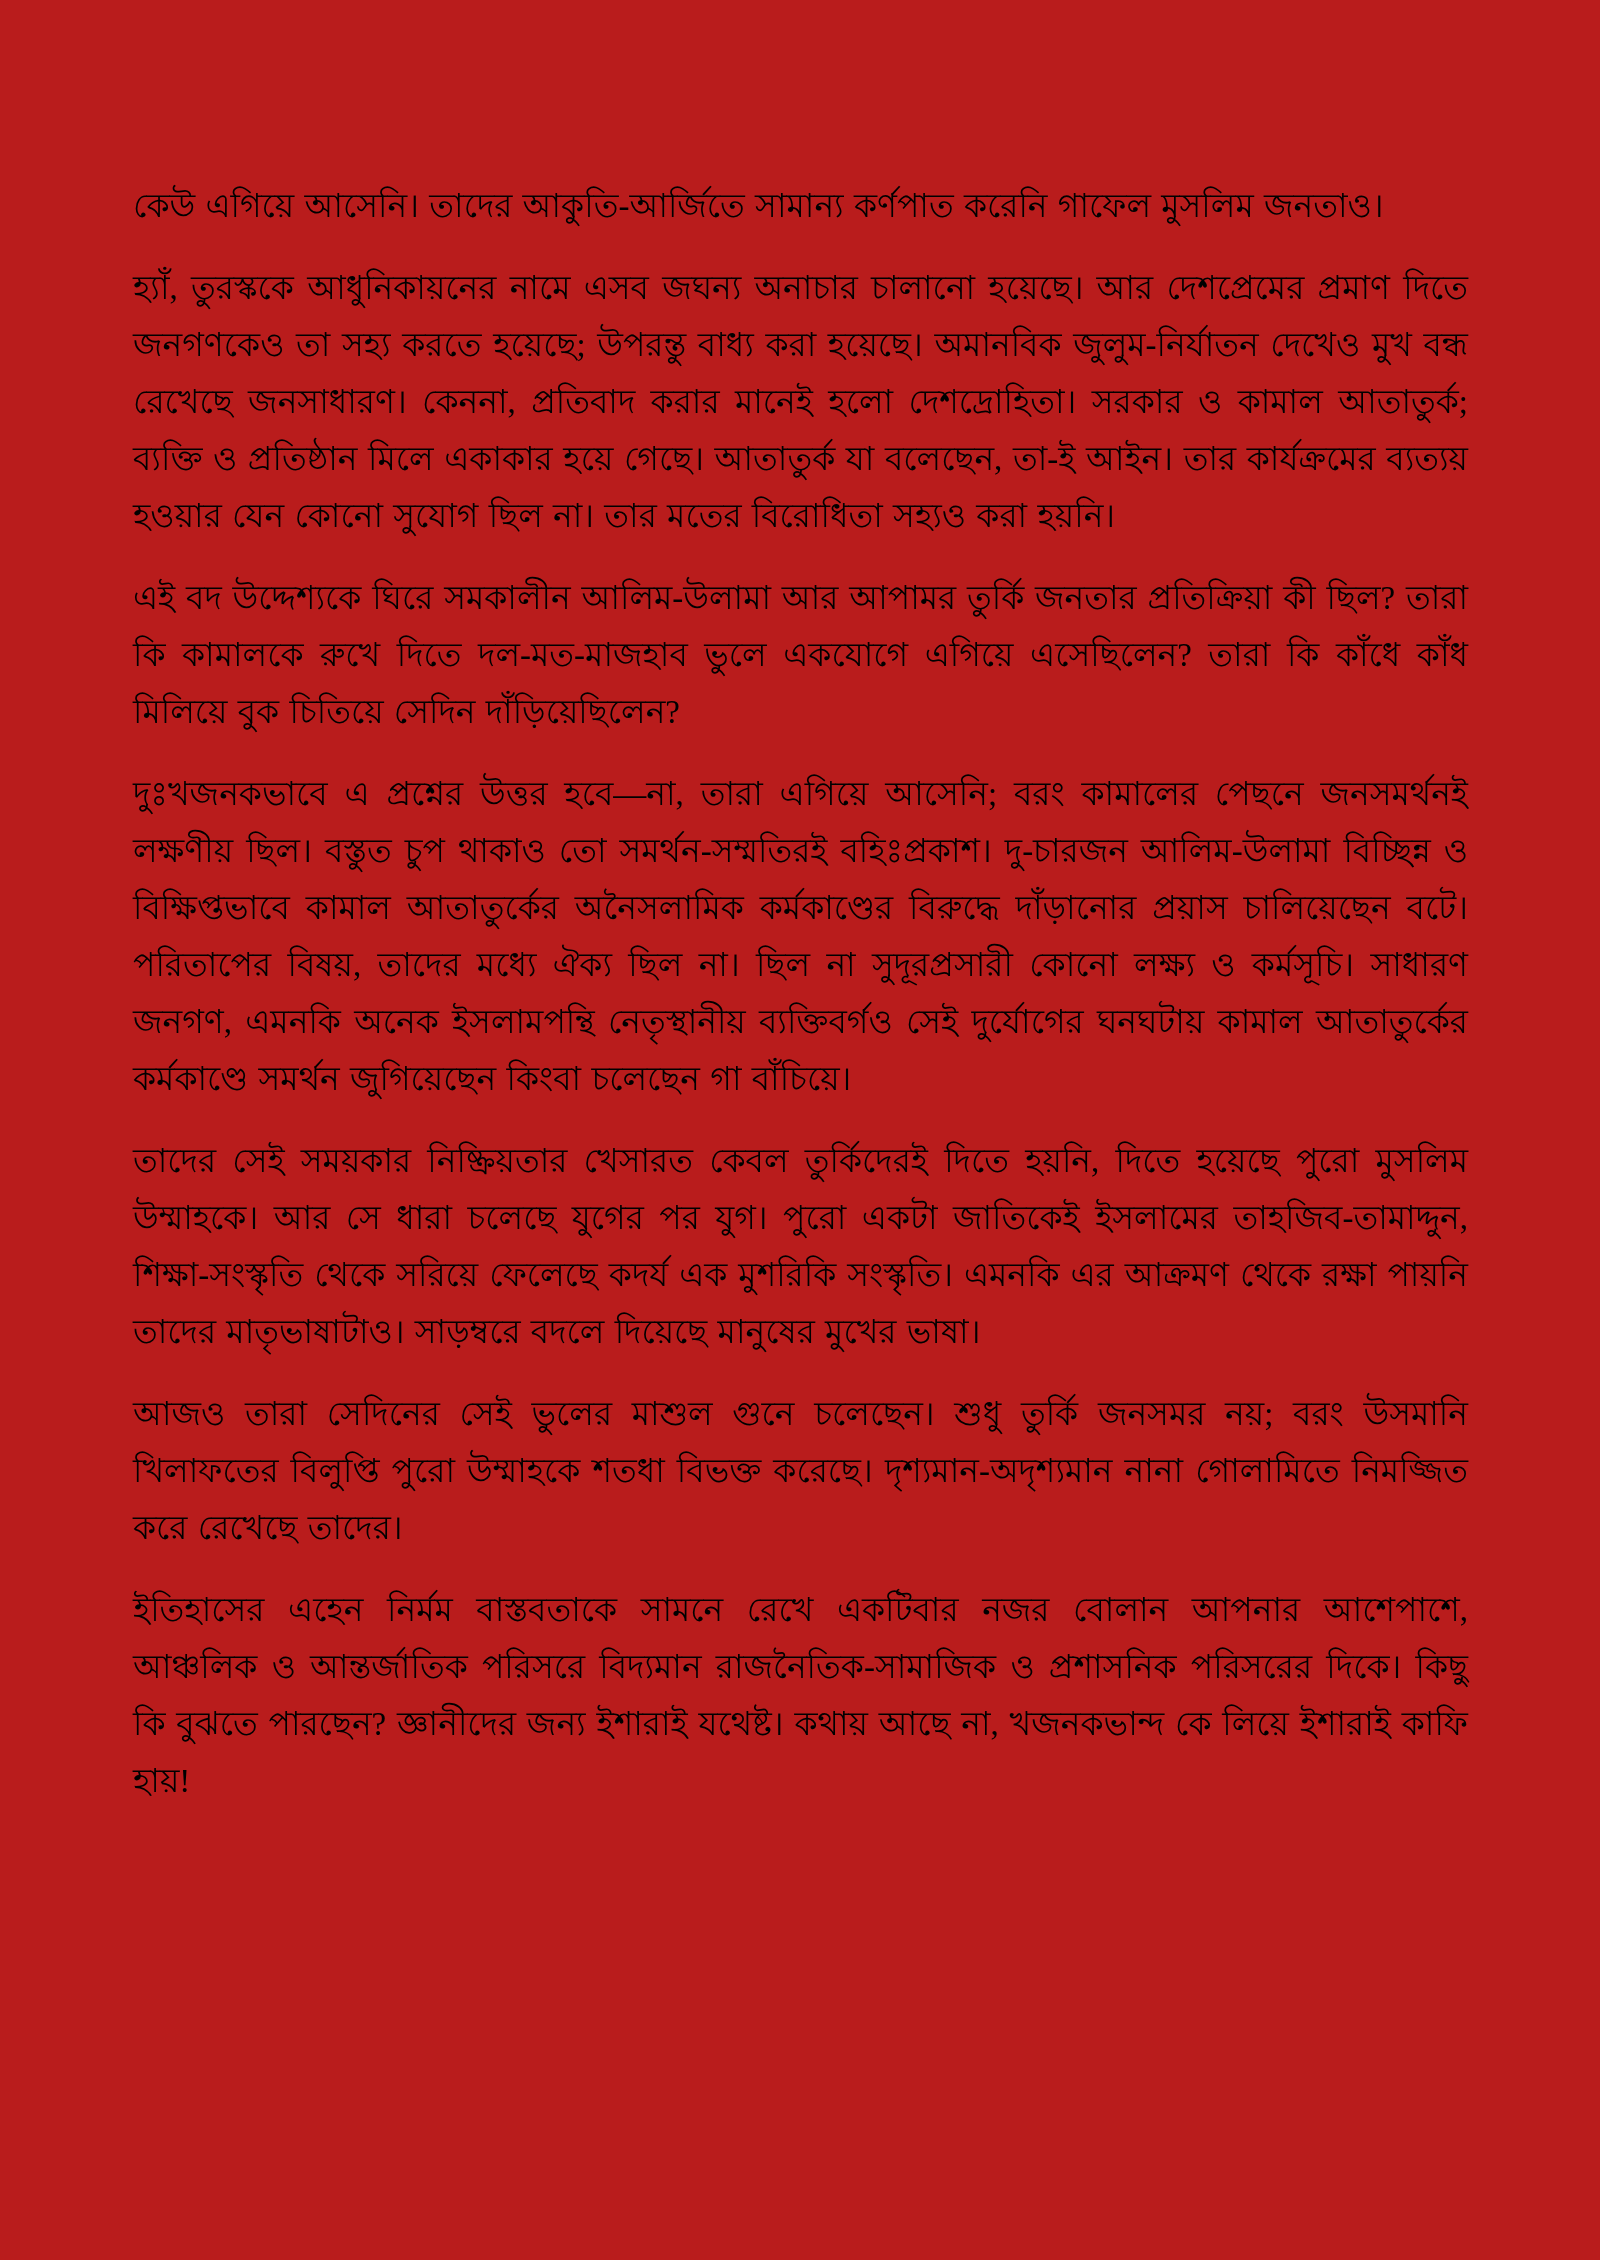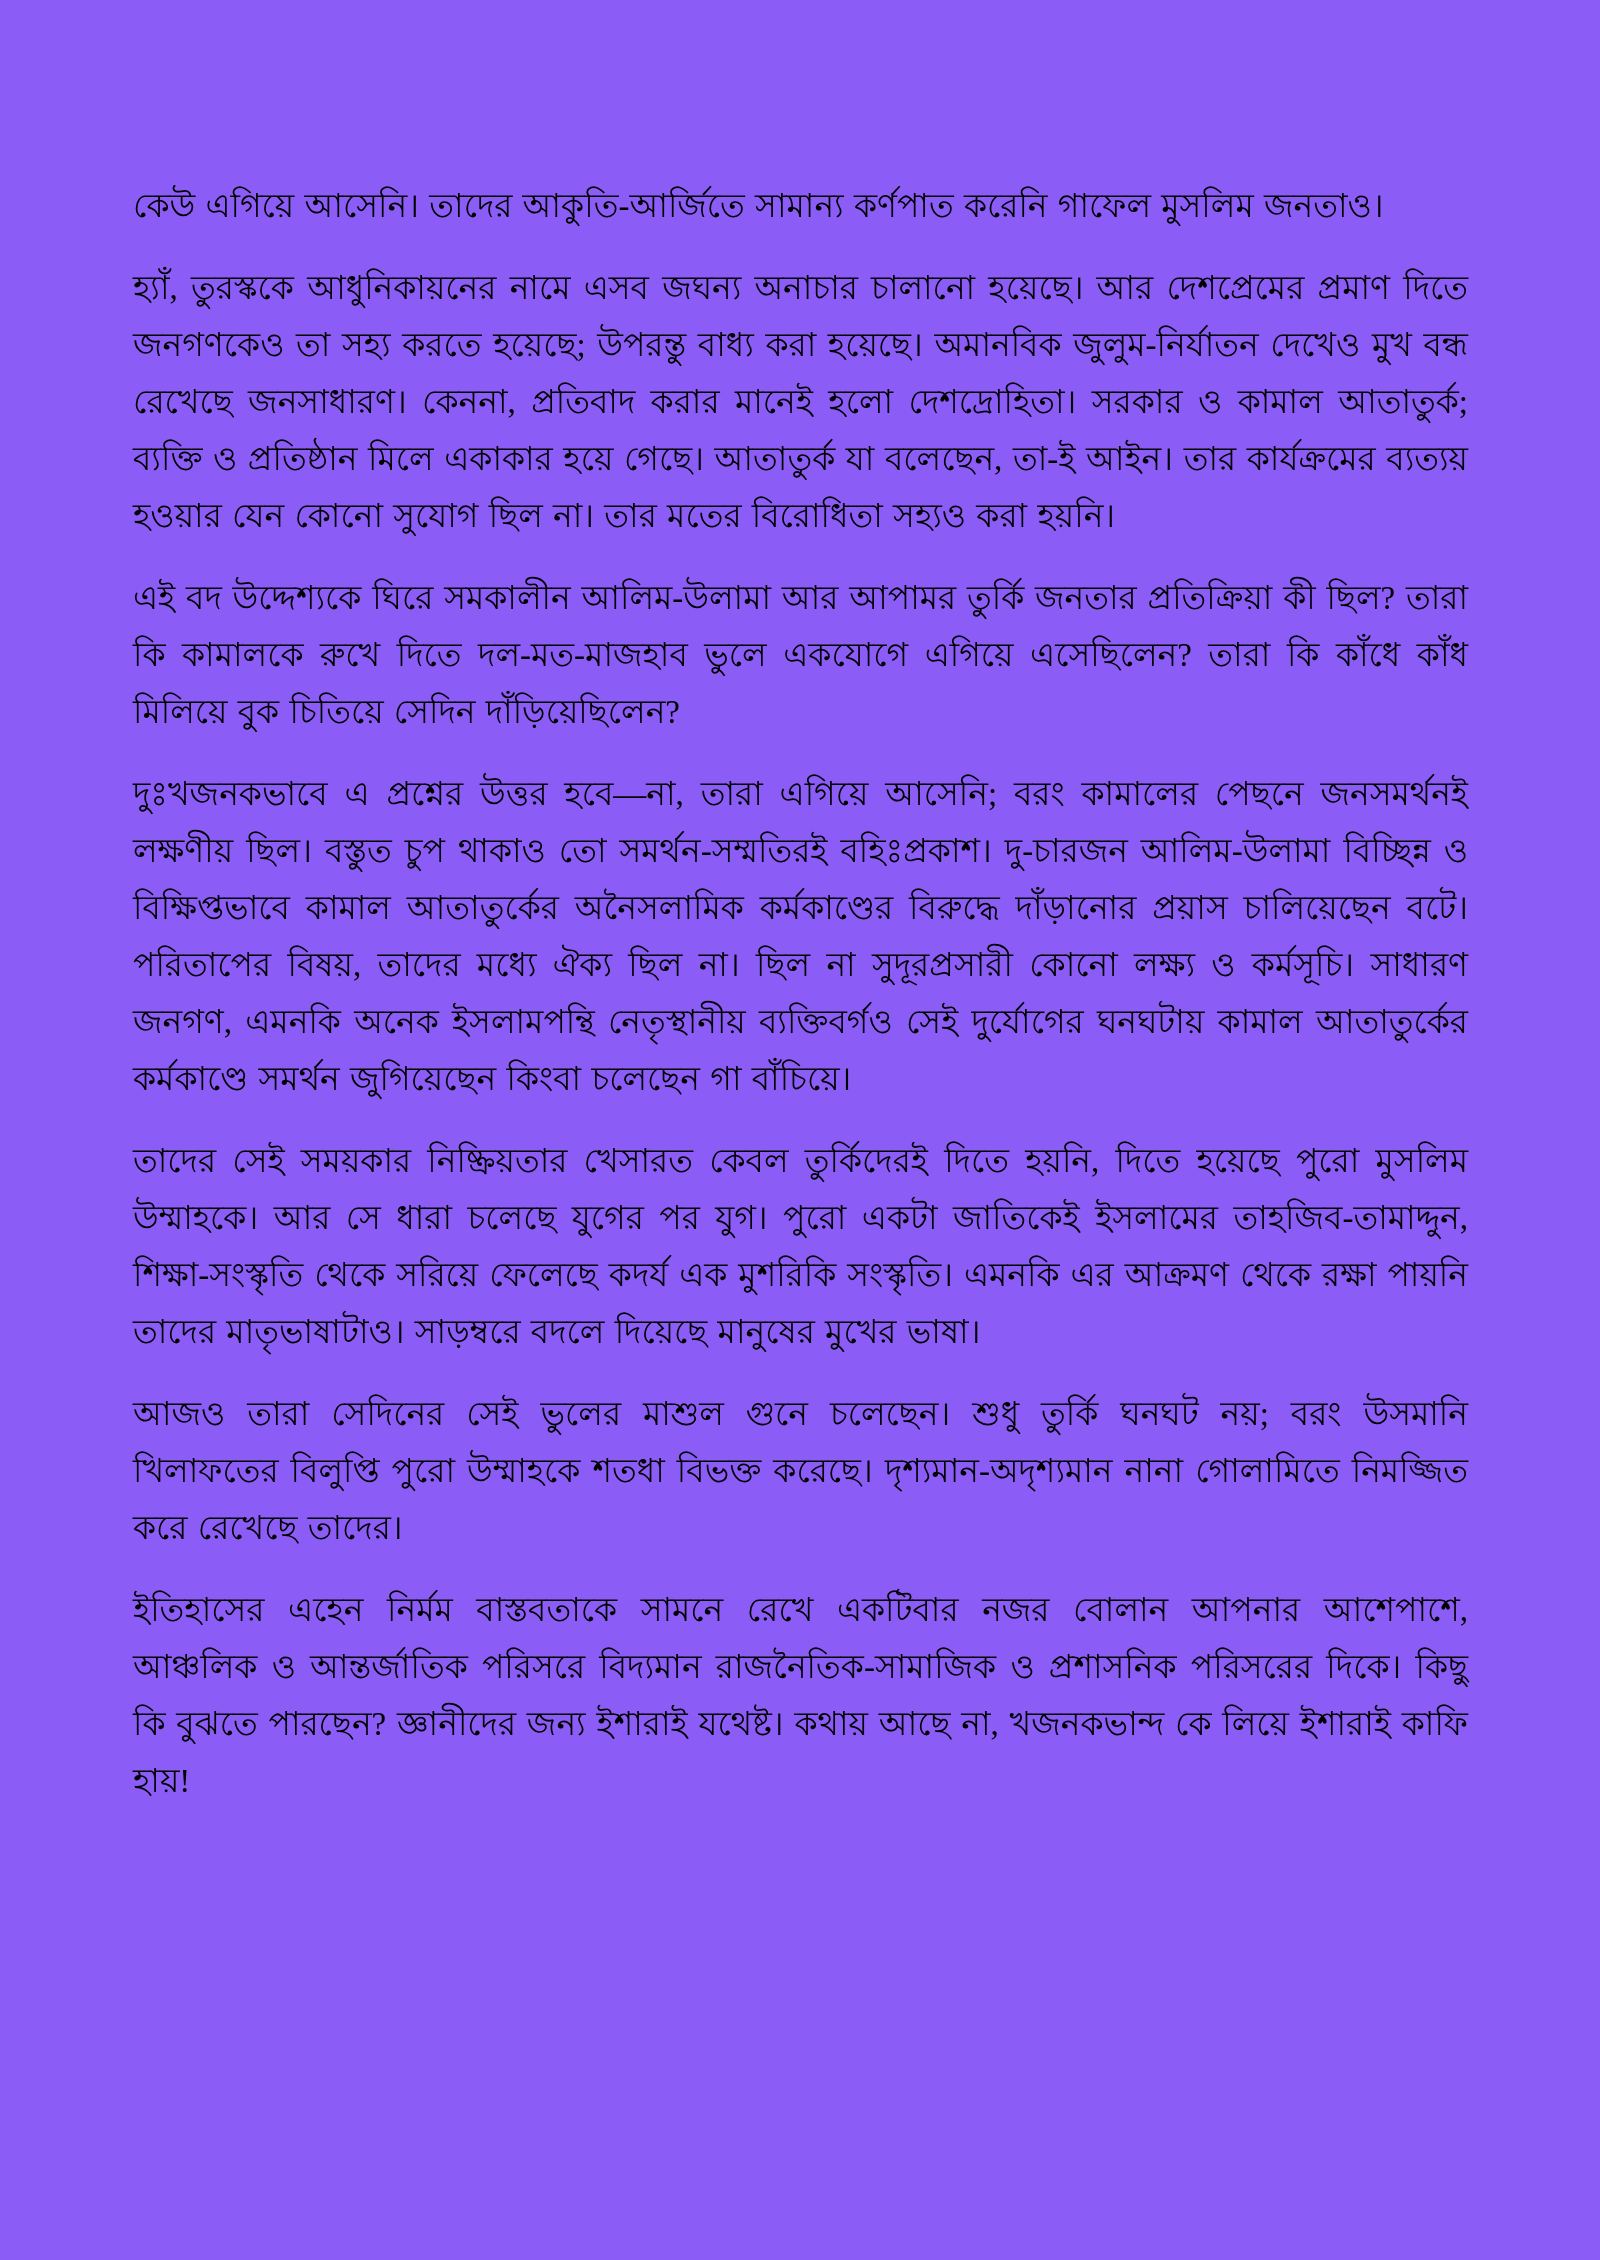--- a/index.html
+++ b/index.html
@@ -5,21 +5,21 @@
   html, body {
     margin: 0;
     padding: 0;
     background: #ffffff;
   }
   .page {
     position: relative;
     width: 1600px;
     height: 2260px;
     margin: 0;
-    background: #8b5cf6;
+    background: #b91c1c;
     box-sizing: border-box;
     padding: 178px 132px 0 133px;
     overflow: hidden;
   }
   .doc {
     width: 100%;
   }
   .doc p {
     margin: 0 0 25px 0;
     padding: 0;
@@ -38,16 +38,16 @@
 </head>
 <body>
 
 <main class="page">
   <article class="doc" id="doc-body">
       <p>কেউ এগিয়ে আসেনি। তাদের আকুতি-আর্জিতে সামান্য কর্ণপাত করেনি গাফেল মুসলিম জনতাও।</p>
       <p>হ্যাঁ, তুরস্ককে আধুনিকায়নের নামে এসব জঘন্য অনাচার চালানো হয়েছে। আর দেশপ্রেমের প্রমাণ দিতে জনগণকেও তা সহ্য করতে হয়েছে; উপরন্তু বাধ্য করা হয়েছে। অমানবিক জুলুম-নির্যাতন দেখেও মুখ বন্ধ রেখেছে জনসাধারণ। কেননা, প্রতিবাদ করার মানেই হলো দেশদ্রোহিতা। সরকার ও কামাল আতাতুর্ক; ব্যক্তি ও প্রতিষ্ঠান মিলে একাকার হয়ে গেছে। আতাতুর্ক যা বলেছেন, তা-ই আইন। তার কার্যক্রমের ব্যত্যয় হওয়ার যেন কোনো সুযোগ ছিল না। তার মতের বিরোধিতা সহ্যও করা হয়নি।</p>
       <p>এই বদ উদ্দেশ্যকে ঘিরে সমকালীন আলিম-উলামা আর আপামর তুর্কি জনতার প্রতিক্রিয়া কী ছিল? তারা কি কামালকে রুখে দিতে দল-মত-মাজহাব ভুলে একযোগে এগিয়ে এসেছিলেন? তারা কি কাঁধে কাঁধ মিলিয়ে বুক চিতিয়ে সেদিন দাঁড়িয়েছিলেন?</p>
       <p>দুঃখজনকভাবে এ প্রশ্নের উত্তর হবে—না, তারা এগিয়ে আসেনি; বরং কামালের পেছনে জনসমর্থনই লক্ষণীয় ছিল। বস্তুত চুপ থাকাও তো সমর্থন-সম্মতিরই বহিঃপ্রকাশ। দু-চারজন আলিম-উলামা বিচ্ছিন্ন ও বিক্ষিপ্তভাবে কামাল আতাতুর্কের অনৈসলামিক কর্মকাণ্ডের বিরুদ্ধে দাঁড়ানোর প্রয়াস চালিয়েছেন বটে। পরিতাপের বিষয়, তাদের মধ্যে ঐক্য ছিল না। ছিল না সুদূরপ্রসারী কোনো লক্ষ্য ও কর্মসূচি। সাধারণ জনগণ, এমনকি অনেক ইসলামপন্থি নেতৃস্থানীয় ব্যক্তিবর্গও সেই দুর্যোগের ঘনঘটায় কামাল আতাতুর্কের কর্মকাণ্ডে সমর্থন জুগিয়েছেন কিংবা চলেছেন গা বাঁচিয়ে।</p>
       <p>তাদের সেই সময়কার নিষ্ক্রিয়তার খেসারত কেবল তুর্কিদেরই দিতে হয়নি, দিতে হয়েছে পুরো মুসলিম উম্মাহকে। আর সে ধারা চলেছে যুগের পর যুগ। পুরো একটা জাতিকেই ইসলামের তাহজিব-তামাদ্দুন, শিক্ষা-সংস্কৃতি থেকে সরিয়ে ফেলেছে কদর্য এক মুশরিকি সংস্কৃতি। এমনকি এর আক্রমণ থেকে রক্ষা পায়নি তাদের মাতৃভাষাটাও। সাড়ম্বরে বদলে দিয়েছে মানুষের মুখের ভাষা।</p>
-      <p>আজও তারা সেদিনের সেই ভুলের মাশুল গুনে চলেছেন। শুধু তুর্কি ঘনঘট নয়; বরং উসমানি খিলাফতের বিলুপ্তি পুরো উম্মাহকে শতধা বিভক্ত করেছে। দৃশ্যমান-অদৃশ্যমান নানা গোলামিতে নিমজ্জিত করে রেখেছে তাদের।</p>
+      <p>আজও তারা সেদিনের সেই ভুলের মাশুল গুনে চলেছেন। শুধু তুর্কি জনসমর নয়; বরং উসমানি খিলাফতের বিলুপ্তি পুরো উম্মাহকে শতধা বিভক্ত করেছে। দৃশ্যমান-অদৃশ্যমান নানা গোলামিতে নিমজ্জিত করে রেখেছে তাদের।</p>
       <p>ইতিহাসের এহেন নির্মম বাস্তবতাকে সামনে রেখে একটিবার নজর বোলান আপনার আশেপাশে, আঞ্চলিক ও আন্তর্জাতিক পরিসরে বিদ্যমান রাজনৈতিক-সামাজিক ও প্রশাসনিক পরিসরের দিকে। কিছু কি বুঝতে পারছেন? জ্ঞানীদের জন্য ইশারাই যথেষ্ট। কথায় আছে না, খজনকভান্দ কে লিয়ে ইশারাই কাফি হায়!</p>
     </article>
 </main>
 
 </body></html>

